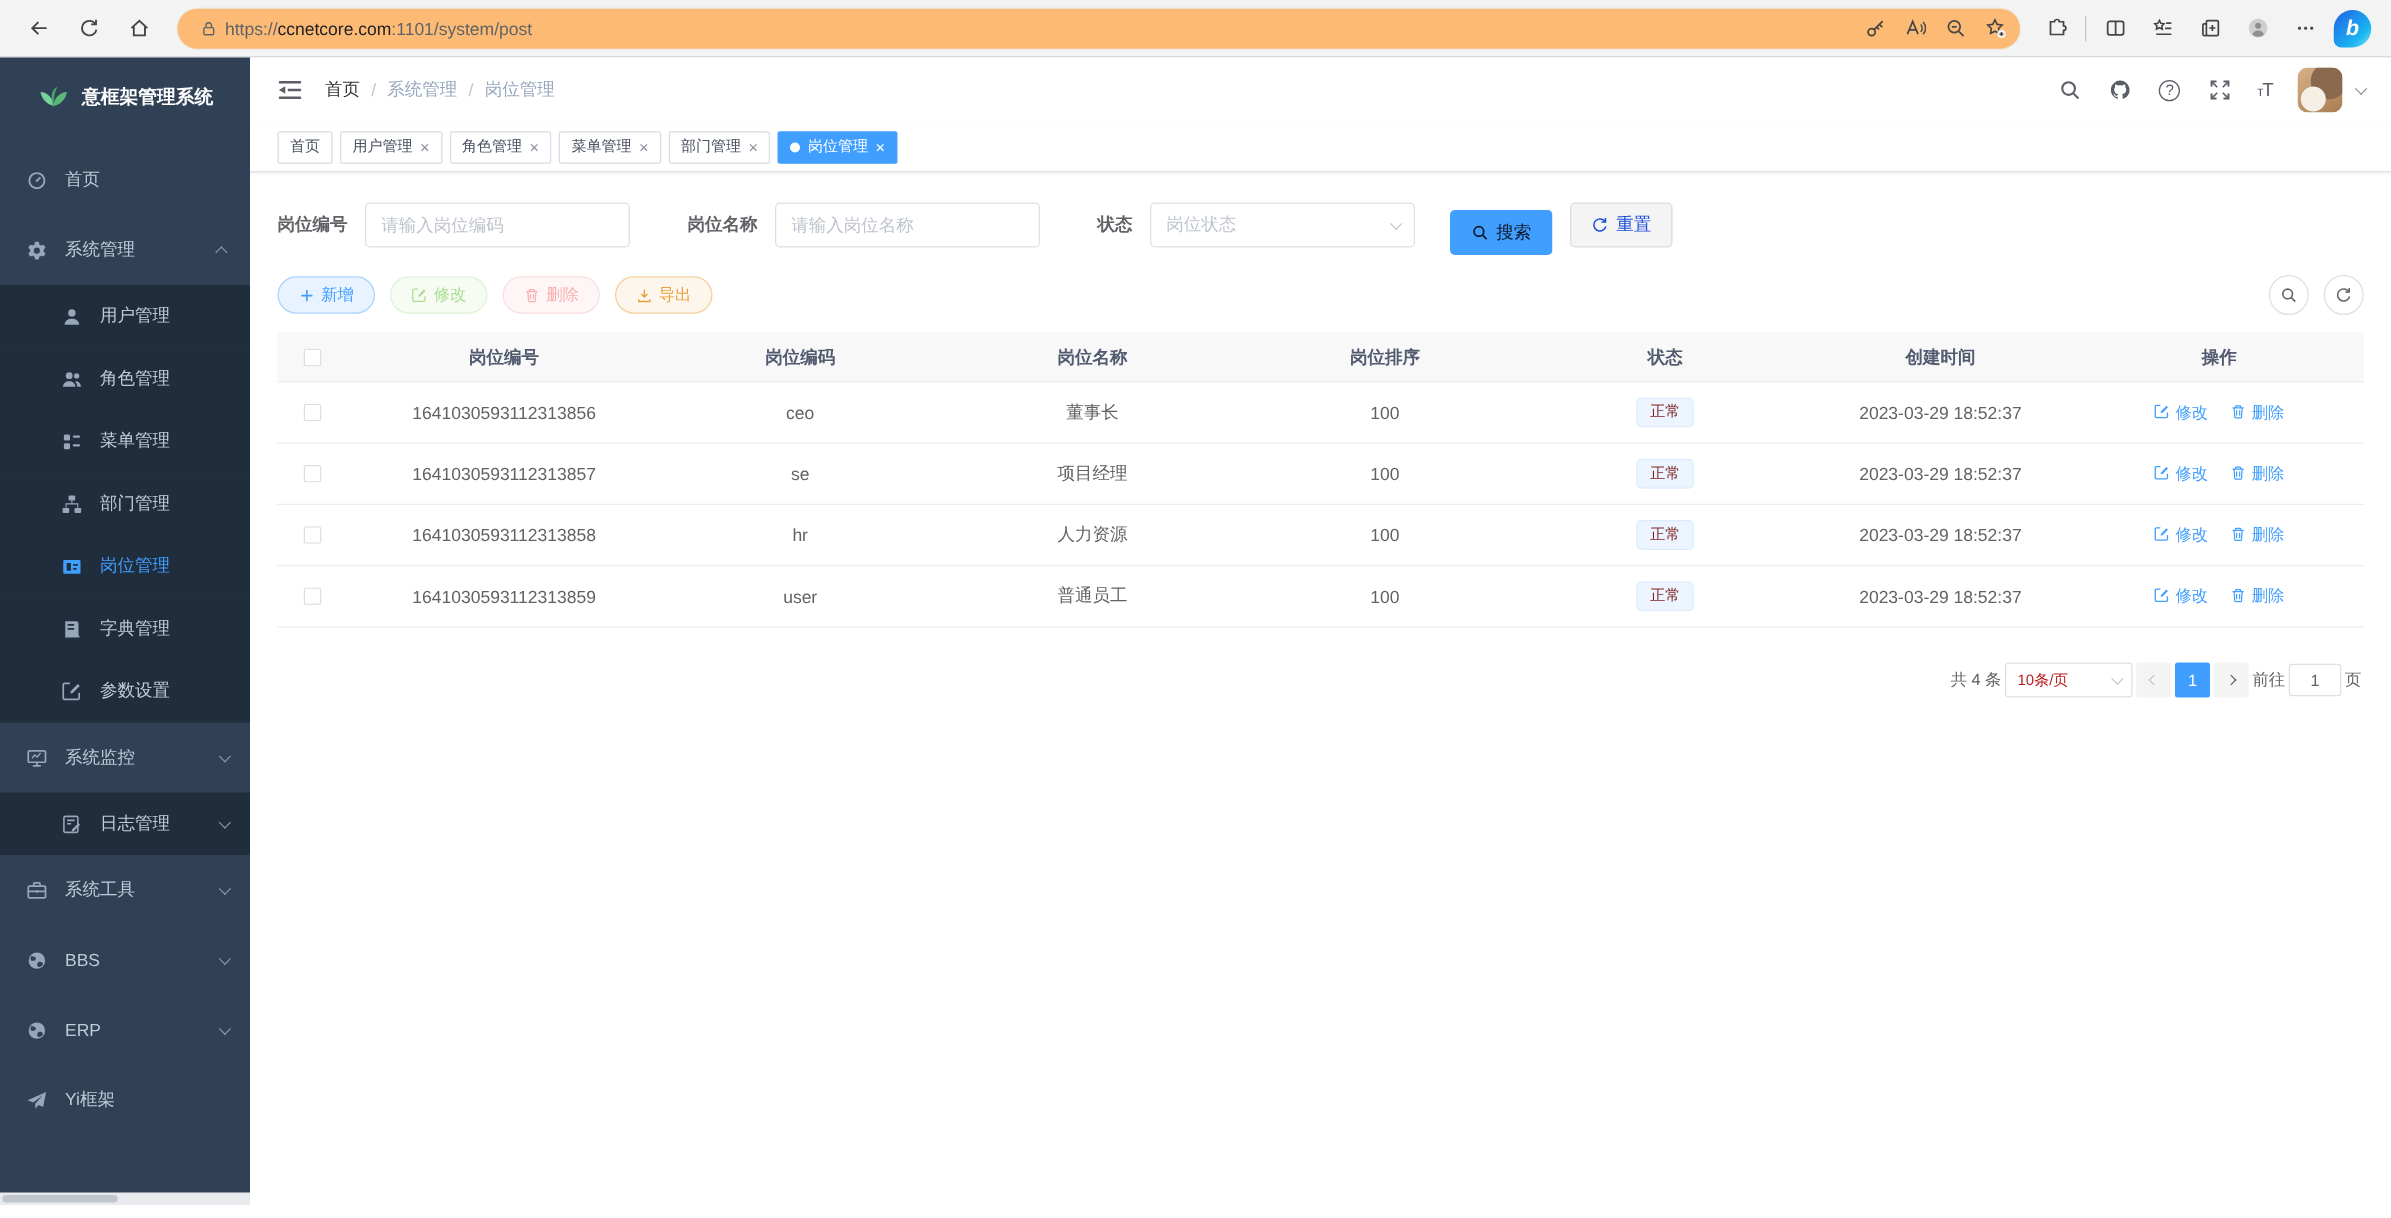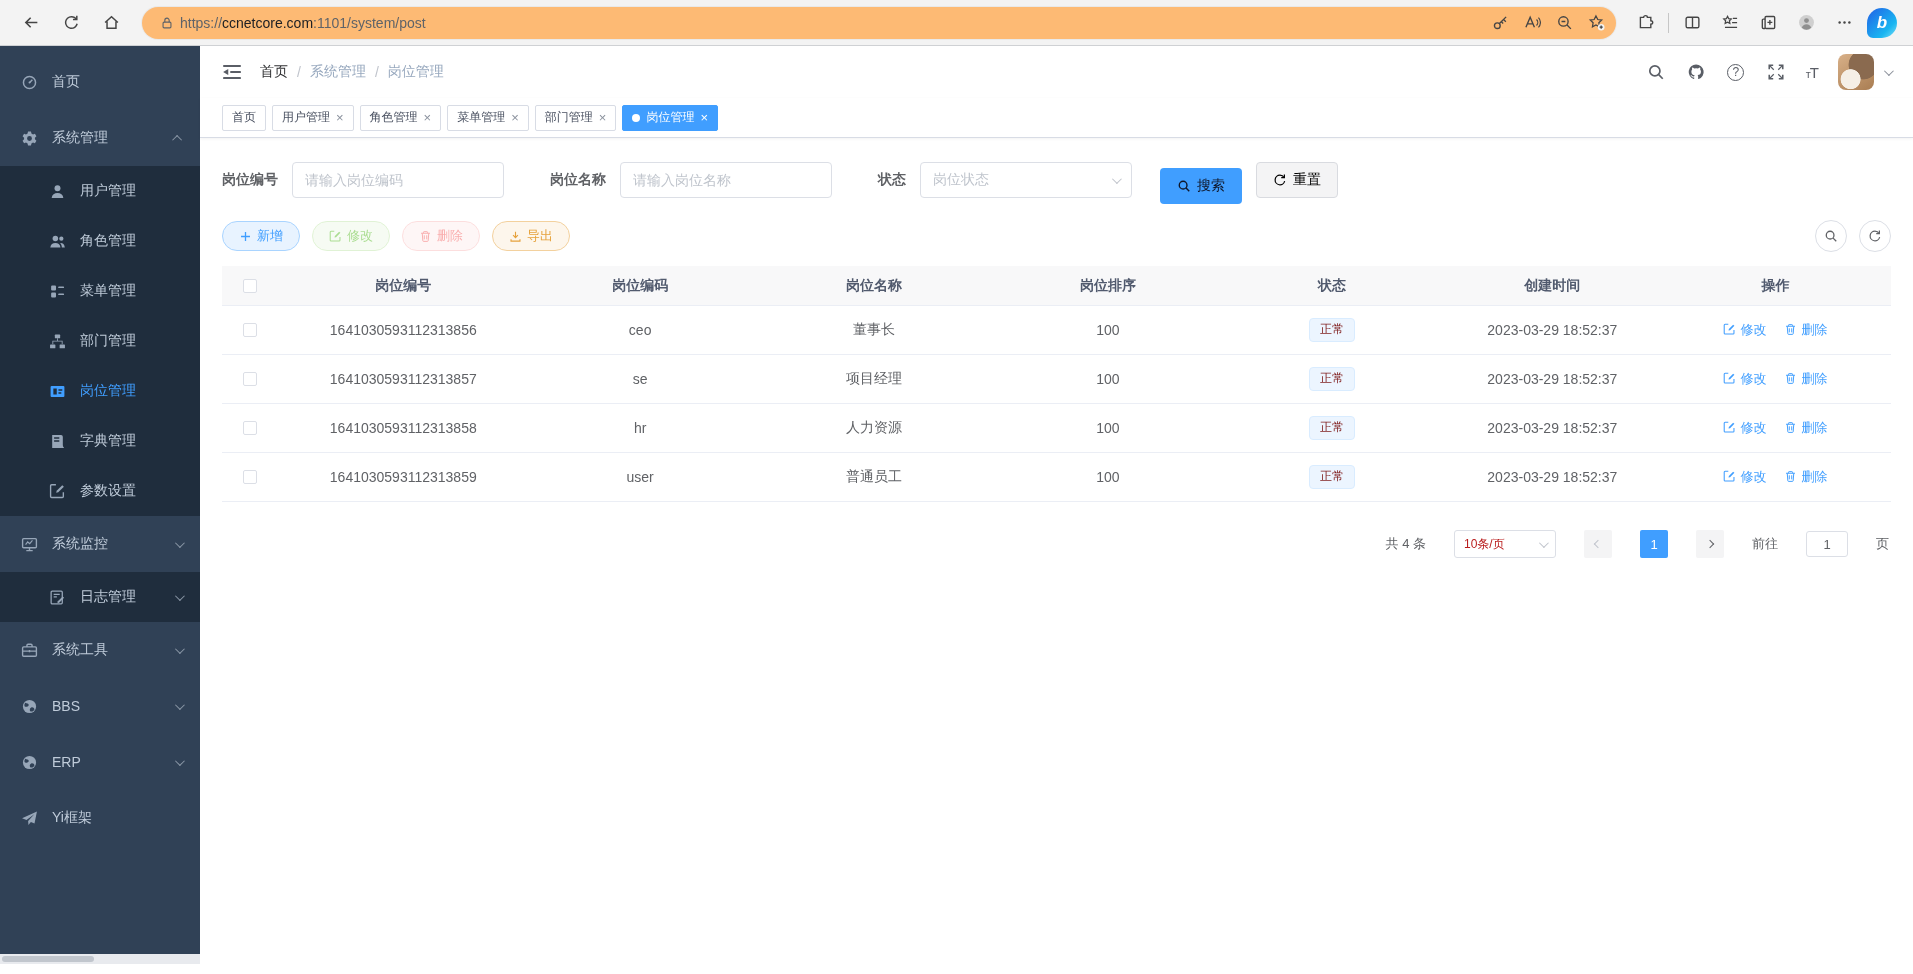--- a/index.html
+++ b/index.html
@@ -100,21 +100,21 @@
     font-family:"Liberation Sans",sans-serif; background:#fff; }
   .finput::placeholder { color:#bfc4cc; }
   .fselect { width:212px; height:36px; border:1px solid #dcdfe6; border-radius:4px;
     padding:0 12px; font-size:14px; color:#bfc4cc; display:flex; align-items:center;
     justify-content:space-between; cursor:pointer; background:#fff; }
   .fselect .chev { color:#c0c4cc; }
   .btn { height:36px; padding:0 16px; border-radius:4px; font-size:14px;
     display:inline-flex; align-items:center; gap:6px; cursor:pointer; border:1px solid transparent; }
   .btn svg { width:14px; height:14px; }
   .btn.primary { background:#409eff; color:#0f172a;margin-top:12px; }
-  .btn.plainGrey { background:#f4f4f5; border-color:#d9dbe0; color:#000000; margin-left:14px; }
+  .btn.plainGrey { background:#f4f4f5; border-color:#d9dbe0; color:#1d4ed8; margin-left:14px; }
 
   
   .toolbar { display:flex; align-items:center; padding:16px 22px 0; gap:12px; }
   .tbtn { height:30px; padding:0 16px; border-radius:15px; font-size:13px;
     display:inline-flex; align-items:center; gap:5px; cursor:pointer; border:1px solid; }
   .tbtn svg { width:13px; height:13px; }
   .tbtn.add { color:#409eff; background:#e8f3ff; border-color:#a9d4ff; }
   .tbtn.edit { color:#67c23a; background:#f0f9eb; border-color:#c8e9b3; opacity:.55; }
   .tbtn.del { color:#f56c6c; background:#fef0f0; border-color:#fbc4c4; opacity:.55; }
   .tbtn.export { color:#e6a23c; background:#fdf6ec; border-color:#f3d19e; }
@@ -136,21 +136,21 @@
   .cbox { width:14px; height:14px; border:1px solid #dcdfe6; border-radius:2px;
     background:#fff; cursor:pointer; }
   .badge { display:inline-block; padding:3px 10px; font-size:12px; line-height:1.3;
     background:#ecf5ff; border:1px solid #d9ecff; color:#7f1d1d; border-radius:4px; }
   .op { color:#409eff; font-size:13px; display:inline-flex; align-items:center;
     gap:4px; margin:0 9px; cursor:pointer; }
   .op svg { width:13px; height:13px; }
 
   
   .pager { display:flex; align-items:center; justify-content:flex-end;
-    padding:28px 24px 0; gap:28px; font-size:13px; color:#606266; }
+    padding:28px 24px 0; gap:3px; font-size:13px; color:#606266; }
   .psel { width:102px; height:28px; border:1px solid #dcdfe6; border-radius:3px;
     display:flex; align-items:center; justify-content:space-between; padding:0 9px;
     font-size:12px; color:#b91c1c; cursor:pointer; background:#fff; }
   .psel .chev { color:#c0c4cc; }
   .pbtn { min-width:28px; height:28px; background:#f4f4f5; border-radius:2px;
     display:flex; align-items:center; justify-content:center; cursor:pointer; }
   .pbtn .chev { width:6px; height:6px; }
   .pbtn.prev { color:#c0c4cc; } .pbtn.next { color:#606266; }
   .chev.left { transform:rotate(135deg); border-width:0 1.6px 1.6px 0; border-style:solid; }
   .chev.right { transform:rotate(-45deg); border-width:0 1.6px 1.6px 0; border-style:solid; }
@@ -260,20 +260,28 @@
             <circle cx="12.6" cy="8" r="1.15"></circle>
           </svg>
         </span>
       <span class="bing">b</span>
     </div>
   </div>
 
   <div class="app">
 
     <div class="sidebar">
+      <div class="logo">
+        <svg viewBox="0 0 24 24">
+            <path d="M12 21c-.4-3.8.6-6.8 3-9.2 2-2 4.4-3 6.8-3-.5 2.9-1.9 5.3-3.9 7.2-1.8 1.8-3.9 2.8-5.9 3z" fill="#5cb87a"></path>
+            <path d="M12 21c.3-3.8-.8-6.8-3.1-9C6.9 9.9 4.4 8.9 2.2 8.9c.5 2.9 1.9 5.3 3.9 7.2 1.7 1.6 3.9 2.7 5.9 2.9z" fill="#79d29c"></path>
+            <path d="M12 21c-.2-4.8.3-8.6 1-11.5.4-1.7 1-3.2 1.7-4.5-2.3 1-3.9 3.1-4.2 6-.2 2.5.3 6.2 1.5 10z" fill="#47a268"></path>
+          </svg>
+        <span>意框架管理系统</span>
+      </div>
       <div class="menu" id="sidebar-menu">
           <div class="mi">
             <span class="mic">
               <svg viewBox="0 0 16 16" fill="none" stroke="currentColor" stroke-width="1.4">
                 <circle cx="8" cy="8" r="5.7"></circle>
                 <path d="M8 8.2l2.7-2.7"></path>
                 <circle cx="8" cy="8" r=".9" fill="currentColor" stroke="none"></circle>
               </svg>
             </span>
             <span>首页</span>

